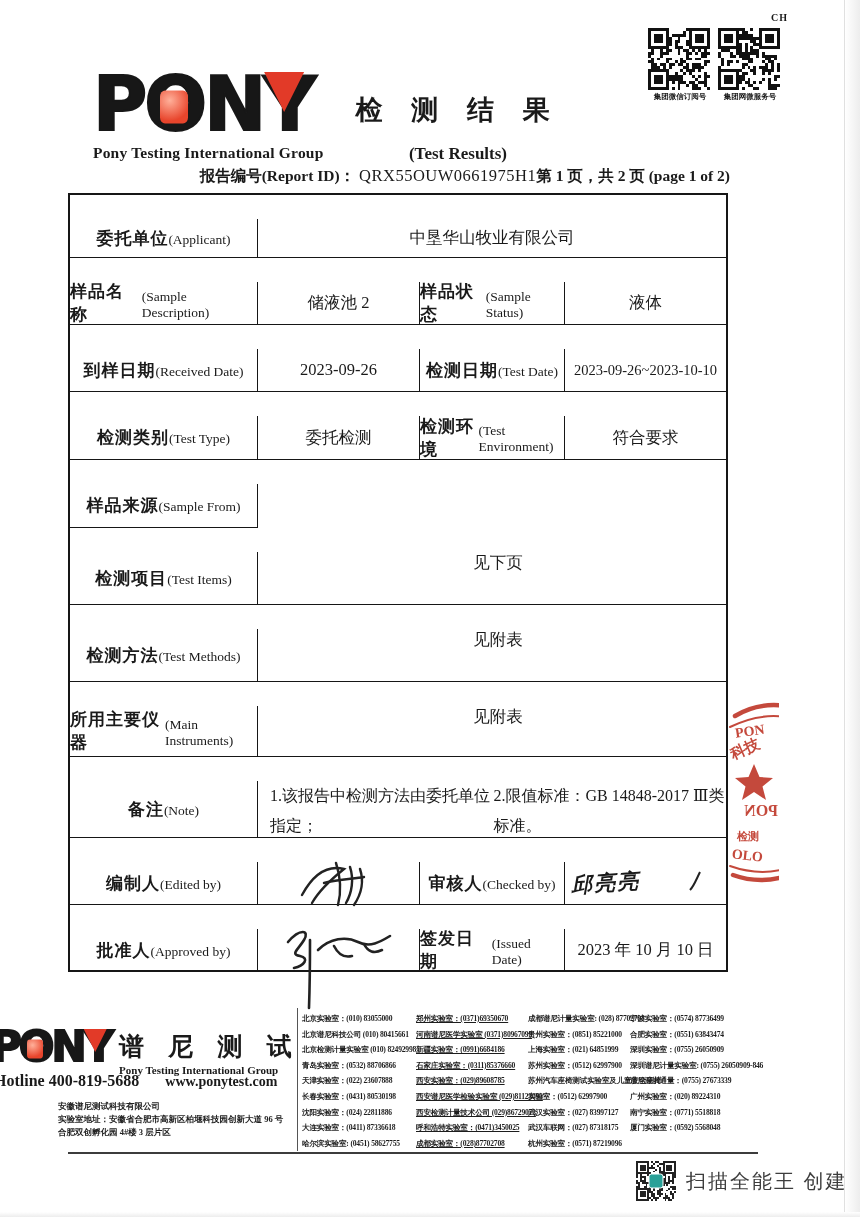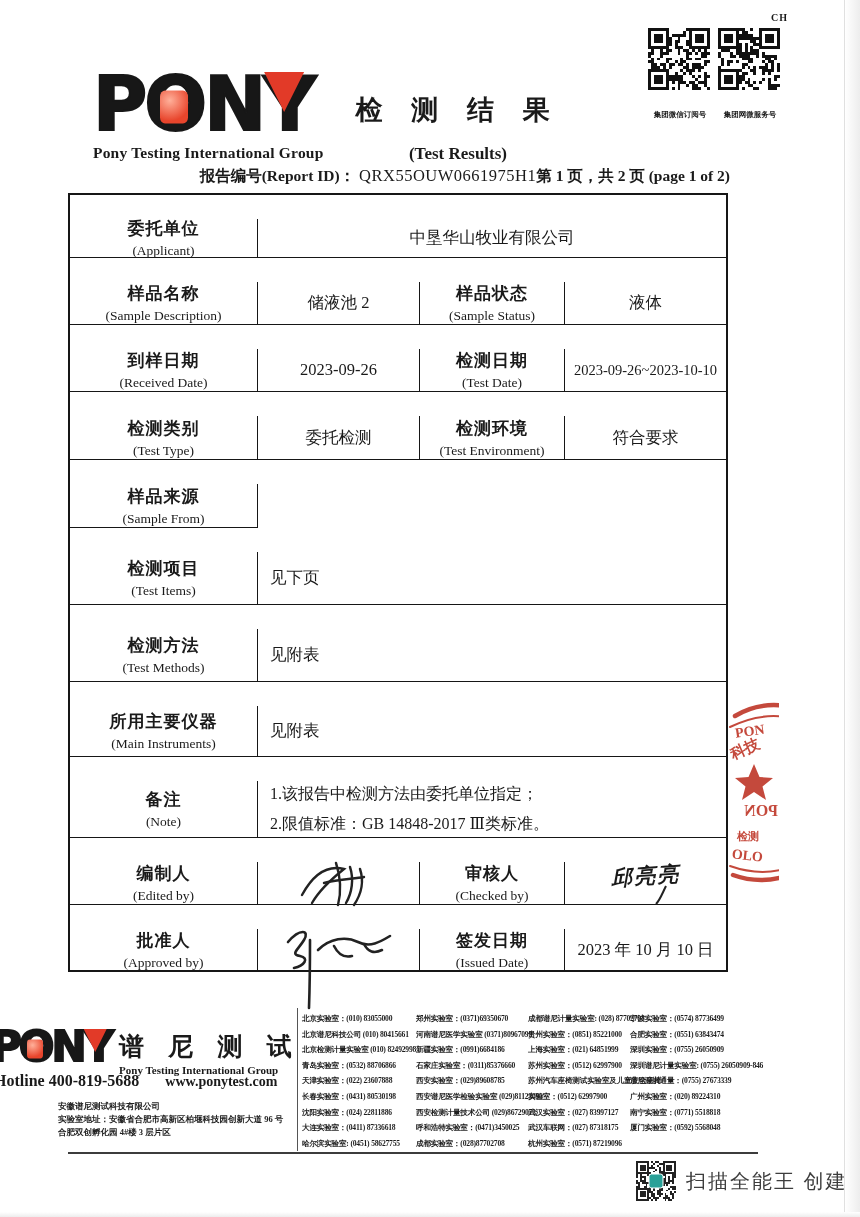--- a/index.html
+++ b/index.html
@@ -36,36 +36,36 @@
   .title-en{font-size:17px;font-weight:bold;margin-top:16px;}
 
   
   .qr-area{position:absolute;left:648px;top:12px;width:142px;}
   .corner-label{position:absolute;right:2px;top:0;font-size:10px;font-weight:bold;letter-spacing:1px;margin-left:16px;}
   .qr-row{display:flex;gap:6px;margin-top:16px;}
   .qr-box{width:64px;}
   .qr{display:grid;grid-template-columns:repeat(21,1fr);width:62px;height:62px;background:#fff;}
   .qr div{background:transparent;}
   .qr div.b{background:#111;}
-  .qr-cap{font-size:7.5px;font-weight:bold;text-align:center;margin-top:20px;white-space:nowrap;}
+  .qr-cap{font-size:7.5px;font-weight:bold;text-align:center;margin-top:2px;white-space:nowrap;}
 
   
   .report-row{position:absolute;left:66px;top:166px;width:664px;display:flex;
       justify-content:flex-end;align-items:baseline;}
   .report-label{font-size:15.5px;font-weight:bold;}
   .report-id{font-size:16.5px;letter-spacing:.5px;}
   .page-info{font-size:15.5px;font-weight:bold;}
 
   
   .tbl{position:absolute;left:68px;top:193px;width:660px;height:779px;
       display:grid;border:2px solid #161616;box-sizing:border-box;
       grid-template-columns:188px 162px 145px 161px;
       grid-template-rows:63px 67px 67px 68px 68px 77px 77px 75px 81px 67px 66px;}
   .cell{border-right:1.6px solid #161616;border-bottom:1.6px solid #161616;
-      display:flex;flex-direction:column;justify-content:center;align-items:center;
+      display:flex;flex-direction:row;justify-content:center;align-items:center;
       box-sizing:border-box;overflow:visible;margin-top:24px;}
   .cell.no-r{border-right:none;}
   .cell.no-b{border-bottom:none;}
   .lbl-cn{font-size:17px;font-weight:bold;letter-spacing:1px;}
   .lbl-en{font-size:13.5px;margin-top:3px;}
   .val{font-size:16.5px;}
   .val-left{align-items:flex-start;padding-left:12px;}
   .val-sm{font-size:14.5px;}
   .note-line{font-size:16px;line-height:1.85;}
   .sig-cell{justify-content:center;}
@@ -84,21 +84,21 @@
   .f-brand-en{font-size:11px;font-weight:bold;margin-top:1px;white-space:nowrap;}
   .f-line2{position:absolute;left:-6px;top:1072px;width:310px;display:flex;gap:26px;align-items:baseline;}
   .f-hotline{font-size:16px;font-weight:bold;white-space:nowrap;}
   .f-web{font-size:14px;font-weight:bold;white-space:nowrap;}
   .f-company{position:absolute;left:58px;top:1100px;font-size:8.5px;font-weight:bold;
       line-height:1.5;color:#222;}
   .f-divider{position:absolute;left:297px;top:1008px;width:1.4px;height:143px;background:#555;}
   .contacts{position:absolute;top:1011px;font-size:7.6px;font-weight:600;color:#1d1d1d;}
   .contacts .contact-line{white-space:nowrap;line-height:15.6px;letter-spacing:-.2px;}
   .c1{left:302px;width:112px;}
-  .c2{left:416px;width:112px;}
+  .c2{left:416px;width:112px;text-decoration:underline;}
   .c3{left:528px;width:100px;}
   .c4{left:630px;width:180px;}
   .f-baseline{position:absolute;left:68px;top:1152px;width:690px;height:2px;background:#3c3c3c;}
 
   
   .cam{position:absolute;left:636px;top:1161px;display:flex;align-items:center;gap:10px;}
   .cam-qr-wrap{position:relative;width:40px;height:40px;}
   .cam-qr{display:grid;grid-template-columns:repeat(21,1fr);width:40px;height:40px;}
   .cam-qr div.b{background:#222;}
   .cam-logo{position:absolute;left:50%;top:50%;transform:translate(-50%,-50%);

